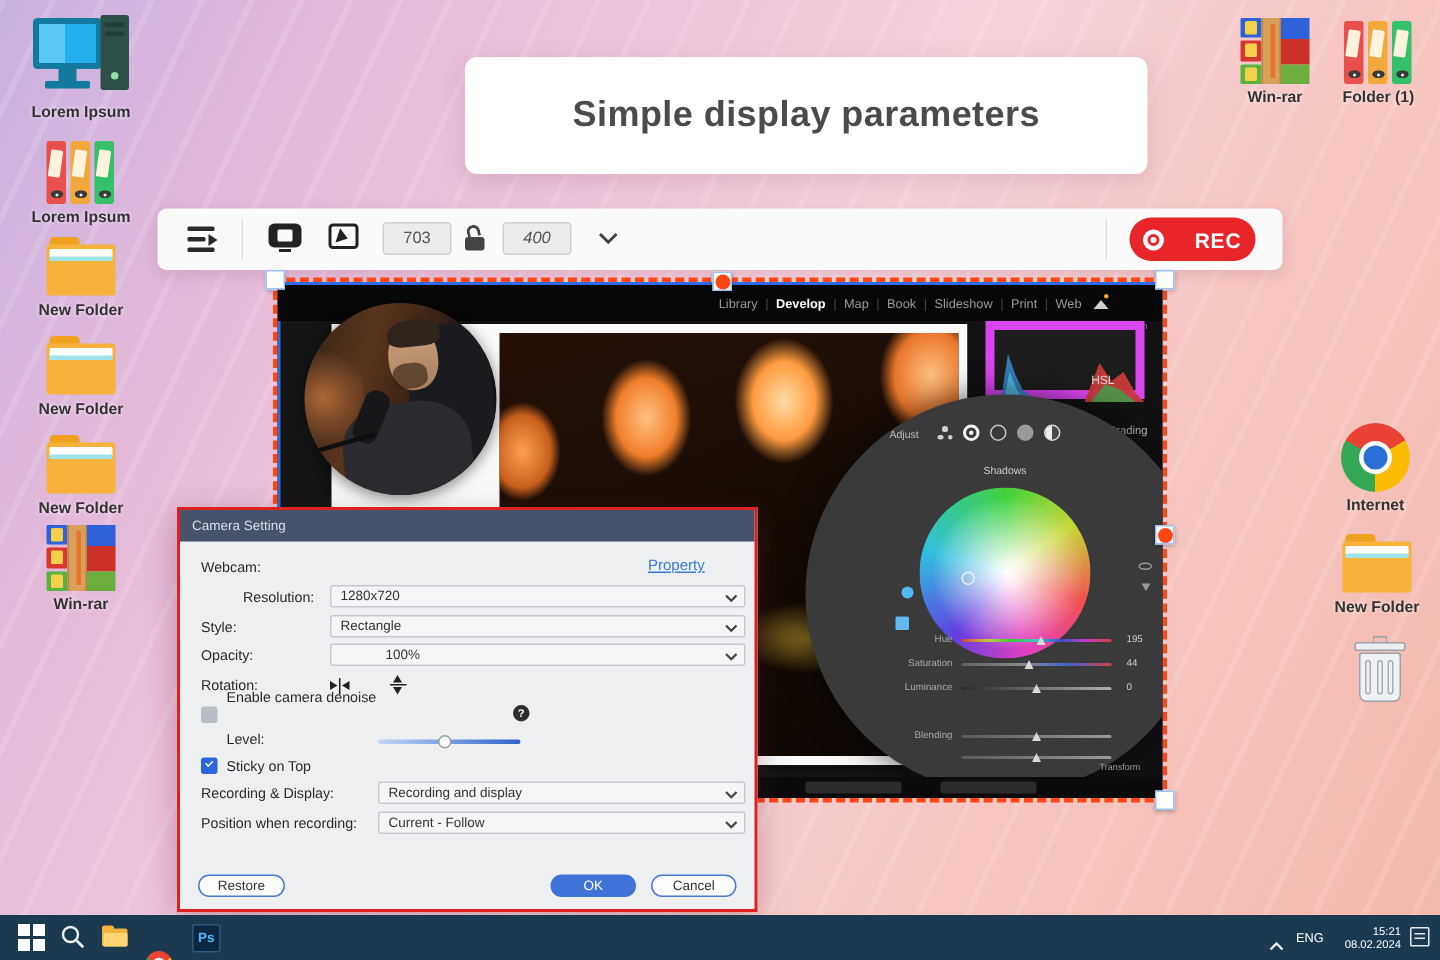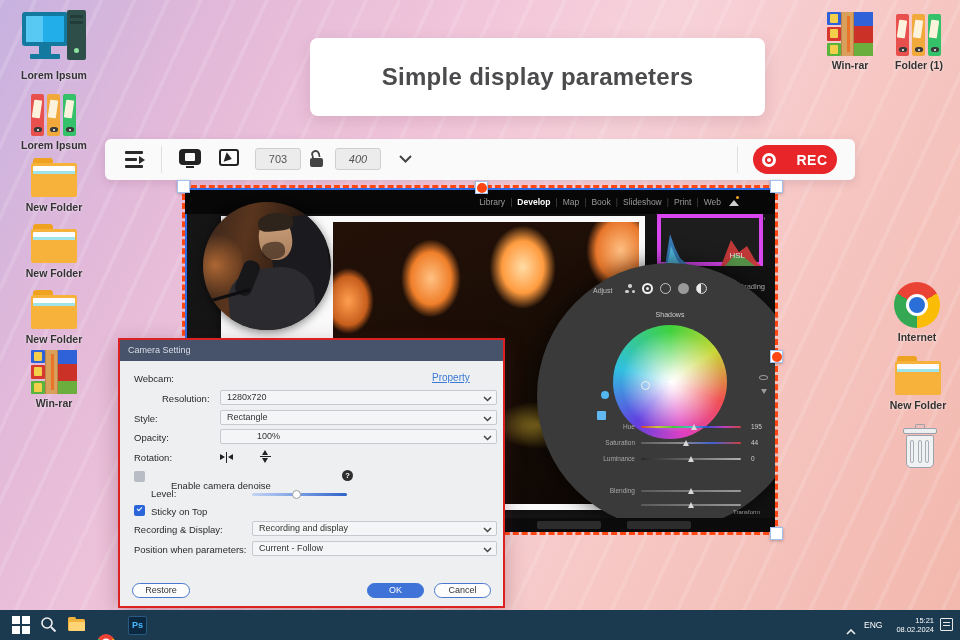--- a/index.html
+++ b/index.html
@@ -124,21 +124,21 @@
       radial-gradient(ellipse 46px 58px at 62% 16%, #ffdca6 0%, #ff9b3f 45%, rgba(120,50,10,0) 72%),
       radial-gradient(ellipse 40px 52px at 32% 20%, #ffc183 0%, #f07f2a 50%, rgba(120,50,10,0) 75%),
       radial-gradient(ellipse 34px 44px at 5% 28%, #ff9e4f 0%, #c85f1d 55%, rgba(0,0,0,0) 75%),
       radial-gradient(ellipse 44px 54px at 94% 10%, #ffc083 0%, #e8762a 55%, rgba(0,0,0,0) 78%),
       radial-gradient(ellipse 30px 40px at 90% 48%, #f8a04e 0%, rgba(150,70,20,0) 70%),
       radial-gradient(ellipse 70px 34px at 68% 72%, rgba(255,214,60,0.55), rgba(0,0,0,0) 70%),
       radial-gradient(ellipse 50px 30px at 45% 88%, rgba(90,140,160,0.35), rgba(0,0,0,0) 70%),
       linear-gradient(160deg,#241108 0%,#170c05 55%,#0d0804 100%); }
   .lr-right { position:absolute; left:460px; right:0; top:26px; bottom:14px; background:#121212; }
   .lr-histlabel { position:absolute; right:10px; top:1px; font-size:6px; color:#8a8a8a; }
-  .lr-hist { position:absolute; left:12px; top:0; width:106px; height:52px; background:#1d1d1d; border:4px solid #d946ef; }
+  .lr-hist { position:absolute; left:12px; top:0; width:106px; height:52px; background:#1d1d1d; border:6px solid #d946ef; }
   .lr-hsl { position:absolute; right:14px; bottom:2px; font-size:8px; color:#e0e0e0; }
   .lr-cg-label { position:absolute; right:10px; top:68px; font-size:7.5px; color:#c4c4c4; }
   .lr-bottom { position:absolute; left:0; right:0; bottom:0; height:14px; background:#0b0b0b; }
   .lr-bottom span { position:absolute; top:3px; height:8px; width:64px; background:#2c2c2c; border-radius:2px; }
 
   
   .blob { position:absolute; left:352px; top:75px; width:266px; height:266px; background:#3a3a3a; border-radius:50%;
     box-shadow:0 0 22px rgba(0,0,0,0.65); }
   .blob .adjust { position:absolute; left:56px; top:24px; font-size:7px; color:#bdbdbd; }
   .blob .cgicons { position:absolute; left:88px; top:20px; display:flex; gap:7px; align-items:center; }
@@ -572,42 +572,42 @@
         <span class="ln"></span>
         <span class="t2"></span>
       </div>
     <div class="flipv" style="left:140px; top:110px;">
         <span class="t1"></span>
         <span class="ln"></span>
         <span class="t2"></span>
       </div>
 
     <div class="cb off" style="left:14px; top:131px;"></div>
-    <div class="dlg-lbl" style="left:31px; top:140px;margin-left:20px;">Enable camera denoise</div>
+    <div class="dlg-lbl" style="left:31px; top:120px;">Enable camera denoise</div>
     <div class="help" style="left:222px; top:130px;">?</div>
 
     <div class="dlg-lbl" style="left:31px; top:148px;">Level:</div>
     <div class="slider" style="left:132px; top:153px; width:95px;">
         <span class="thumb" style="left:40px;"></span>
       </div>
 
     <div class="cb on" style="left:14px; top:165px;">
         <i></i>
       </div>
     <div class="dlg-lbl" style="left:31px; top:166px;">Sticky on Top</div>
 
     <div class="dlg-lbl" style="left:14px; top:184px;">Recording &amp; Display:</div>
     <div class="sel" style="left:132px; top:181px; width:245px;">
       <span>Recording and display</span>
       <svg width="9" height="6" viewBox="0 0 9 6">
           <polyline points="1,1 4.5,4.5 8,1" fill="none" stroke="#444" stroke-width="1.5"></polyline>
         </svg>
     </div>
 
-    <div class="dlg-lbl" style="left:14px; top:204px;">Position when parameters:</div>
+    <div class="dlg-lbl" style="left:14px; top:204px;">Position when recording:</div>
     <div class="sel" style="left:132px; top:201px; width:245px;">
       <span>Current - Follow</span>
       <svg width="9" height="6" viewBox="0 0 9 6">
           <polyline points="1,1 4.5,4.5 8,1" fill="none" stroke="#444" stroke-width="1.5"></polyline>
         </svg>
     </div>
 
     <div class="pill outline" style="left:12px; top:243px; width:58px;">Restore</div>
     <div class="pill solid" style="left:247px; top:243px; width:57px;">OK</div>
     <div class="pill outline" style="left:314px; top:243px; width:57px;">Cancel</div>

